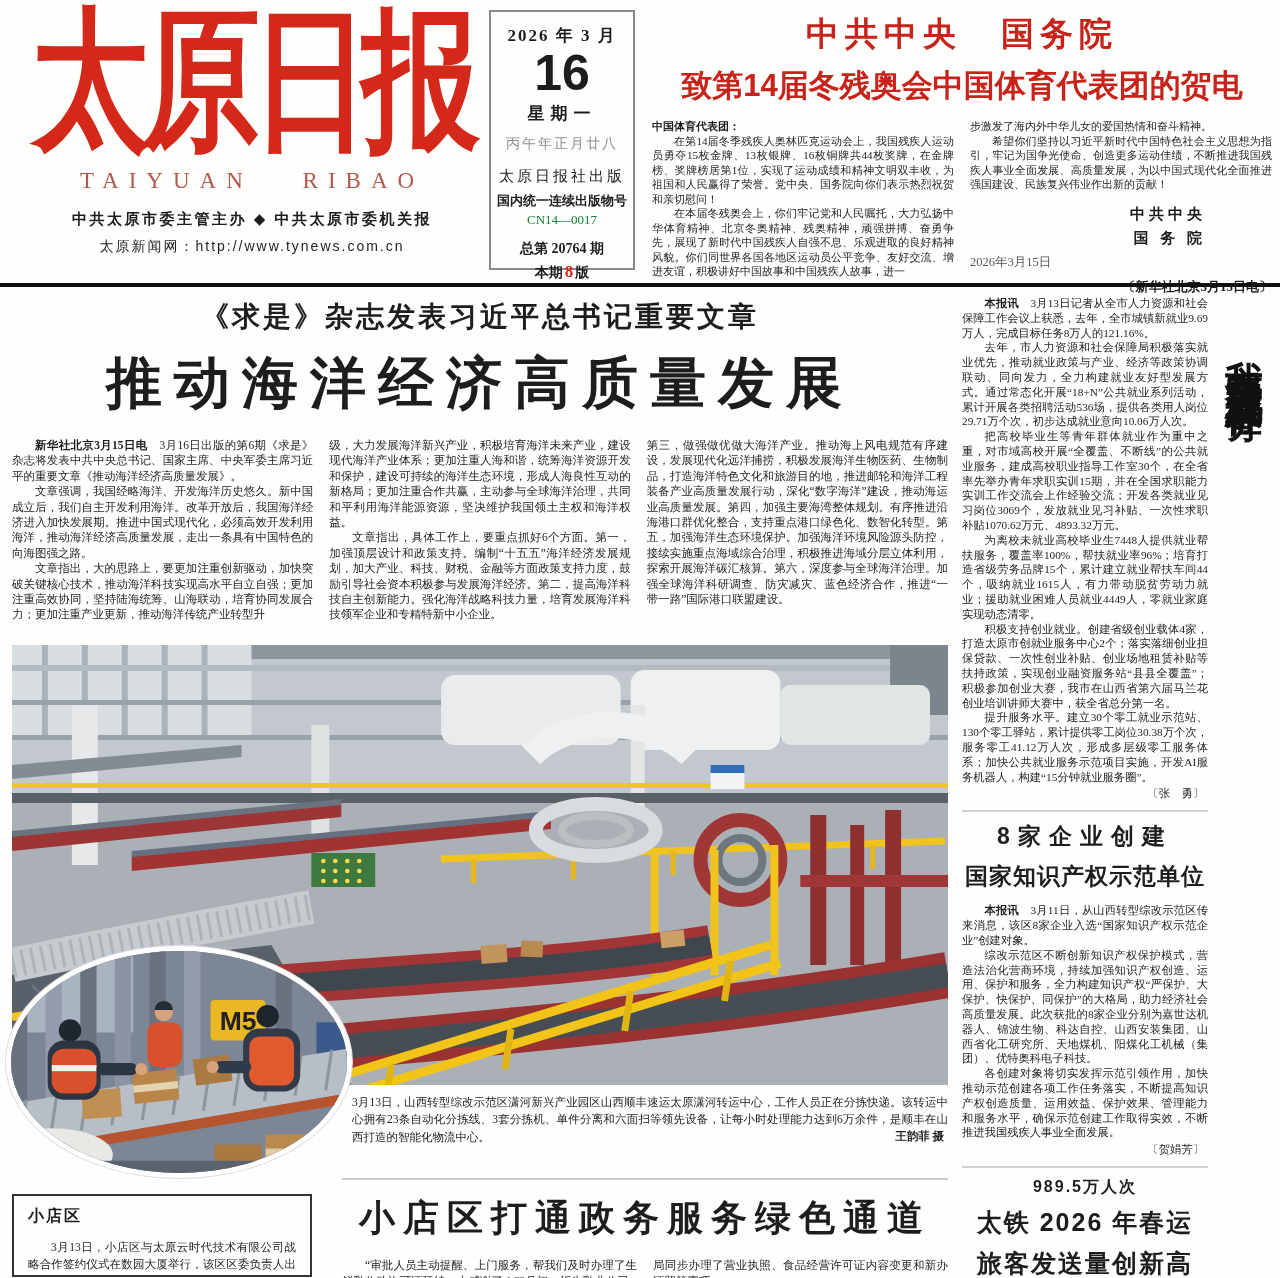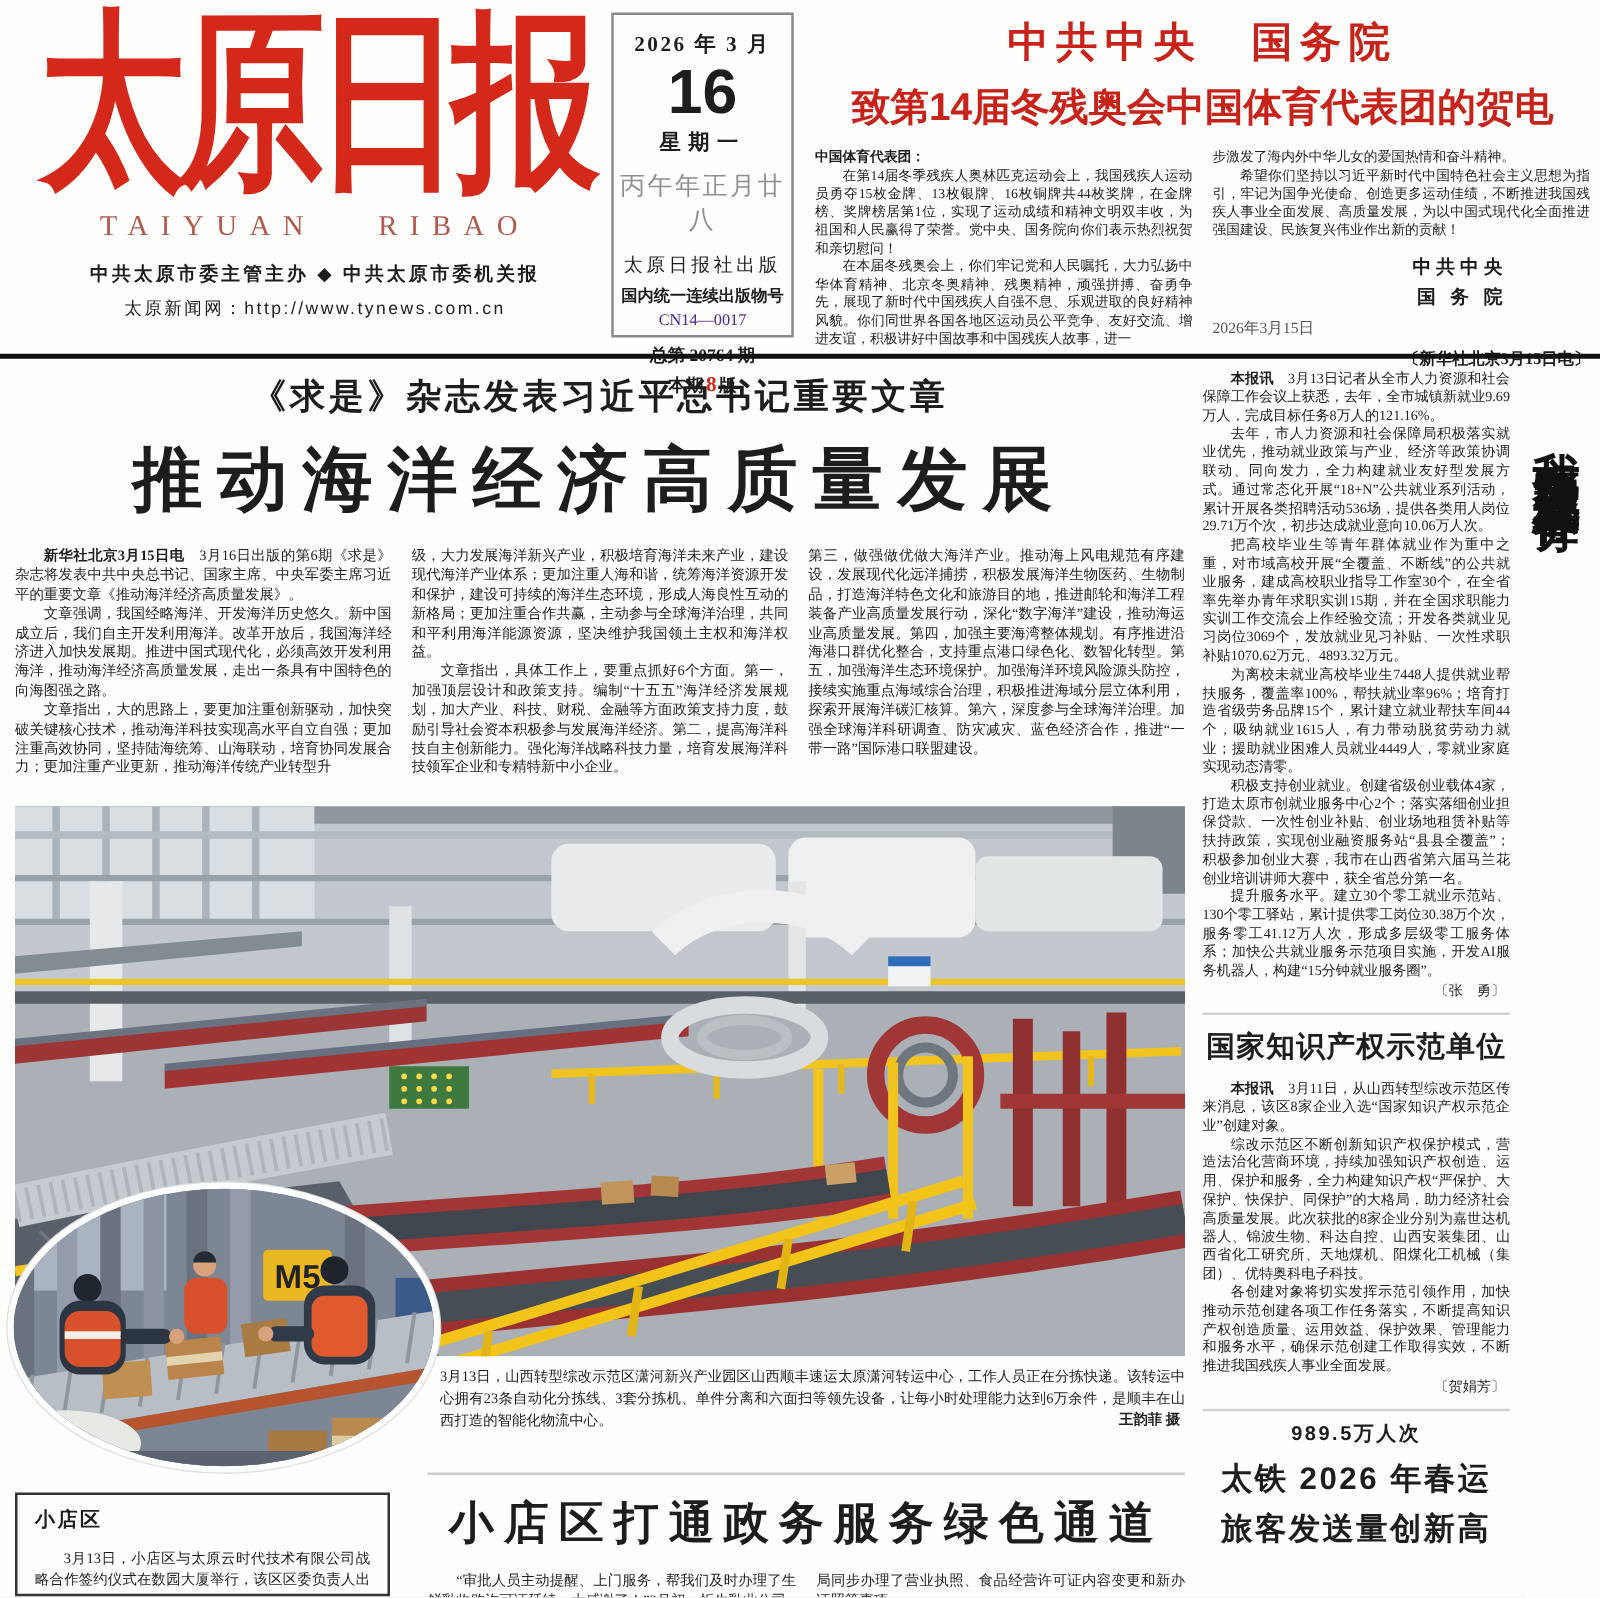--- a/index.html
+++ b/index.html
@@ -20,24 +20,24 @@
               font-family:"Liberation Sans","DejaVu Sans",sans-serif;}
   .site-line{font-size:14px;letter-spacing:2px;margin-top:9px;font-weight:500;
              font-family:"Liberation Sans","DejaVu Sans",sans-serif;}
 
   
   .datebox{position:absolute;left:489px;top:10px;width:146px;height:260px;border:2px solid #8a8a8a;
            text-align:center;padding-top:12px;box-sizing:border-box;}
   .db-ym{font-size:17px;font-weight:600;letter-spacing:2px;}
   .db-day{font-size:50px;font-weight:bold;line-height:1.05;font-family:"Liberation Sans","DejaVu Sans",sans-serif;}
   .db-week{font-size:17px;font-weight:bold;letter-spacing:6px;margin-top:2px;}
-  .db-lunar{font-size:20px;color:#8f8f8f;letter-spacing:2px;margin-top:10px;}
+  .db-lunar{font-size:14px;color:#8f8f8f;letter-spacing:2px;margin-top:10px;}
   .db-pub{font-size:15px;letter-spacing:3px;margin-top:14px;}
   .db-issn-label{font-size:13px;font-weight:bold;margin-top:6px;font-family:"Liberation Sans","DejaVu Sans",sans-serif;}
-  .db-issn{font-size:13px;color:#4c1d95;margin-top:2px;}
+  .db-issn{font-size:13px;color:#15803d;margin-top:2px;}
   .db-issue{font-size:14px;font-weight:600;margin-top:12px;}
   .db-pages{font-size:14px;font-weight:600;margin-top:4px;}
   .db-pages .red{color:#d4281b;font-size:17px;font-weight:bold;margin:0 2px;}
 
   
   .telegram{position:absolute;left:652px;top:12px;width:620px;}
   .tg-h1{font-size:33px;font-weight:900;color:#c8231a;text-align:center;letter-spacing:6px;}
   .tg-h2{font-size:31px;font-weight:900;color:#c8231a;text-align:center;margin-top:8px;white-space:nowrap;}
   .tg-body{display:flex;gap:16px;margin-top:12px;font-size:11px;line-height:1.32;text-align:justify;}
   .tg-col{width:302px;}
@@ -307,20 +307,21 @@
       <p class="ind">把高校毕业生等青年群体就业作为重中之重，对市域高校开展“全覆盖、不断线”的公共就业服务，建成高校职业指导工作室30个，在全省率先举办青年求职实训15期，并在全国求职能力实训工作交流会上作经验交流；开发各类就业见习岗位3069个，发放就业见习补贴、一次性求职补贴1070.62万元、4893.32万元。</p>
       <p class="ind">为离校未就业高校毕业生7448人提供就业帮扶服务，覆盖率100%，帮扶就业率96%；培育打造省级劳务品牌15个，累计建立就业帮扶车间44个，吸纳就业1615人，有力带动脱贫劳动力就业；援助就业困难人员就业4449人，零就业家庭实现动态清零。</p>
       <p class="ind">积极支持创业就业。创建省级创业载体4家，打造太原市创就业服务中心2个；落实落细创业担保贷款、一次性创业补贴、创业场地租赁补贴等扶持政策，实现创业融资服务站“县县全覆盖”；积极参加创业大赛，我市在山西省第六届马兰花创业培训讲师大赛中，获全省总分第一名。</p>
       <p class="ind">提升服务水平。建立30个零工就业示范站、130个零工驿站，累计提供零工岗位30.38万个次，服务零工41.12万人次，形成多层级零工服务体系；加快公共就业服务示范项目实施，开发AI服务机器人，构建“15分钟就业服务圈”。</p>
       <div class="byline">〔张　勇〕</div>
     </article>
 
     <div class="h-divider"></div>
 
     <article>
+      <h3 class="ip-h1 hei">8家企业创建</h3>
       <h3 class="ip-h2 hei">国家知识产权示范单位</h3>
       <p class="ind"><b class="boldlead">本报讯　</b><span>3月11日，从山西转型综改示范区传来消息，该区8家企业入选“国家知识产权示范企业”创建对象。</span></p>
       <p class="ind">综改示范区不断创新知识产权保护模式，营造法治化营商环境，持续加强知识产权创造、运用、保护和服务，全力构建知识产权“严保护、大保护、快保护、同保护”的大格局，助力经济社会高质量发展。此次获批的8家企业分别为嘉世达机器人、锦波生物、科达自控、山西安装集团、山西省化工研究所、天地煤机、阳煤化工机械（集团）、优特奥科电子科技。</p>
       <p class="ind">各创建对象将切实发挥示范引领作用，加快推动示范创建各项工作任务落实，不断提高知识产权创造质量、运用效益、保护效果、管理能力和服务水平，确保示范创建工作取得实效，不断推进我国残疾人事业全面发展。</p>
       <div class="byline">〔贺娟芳〕</div>
     </article>
 
     <div class="h-divider"></div>
 
     <article class="spring">

